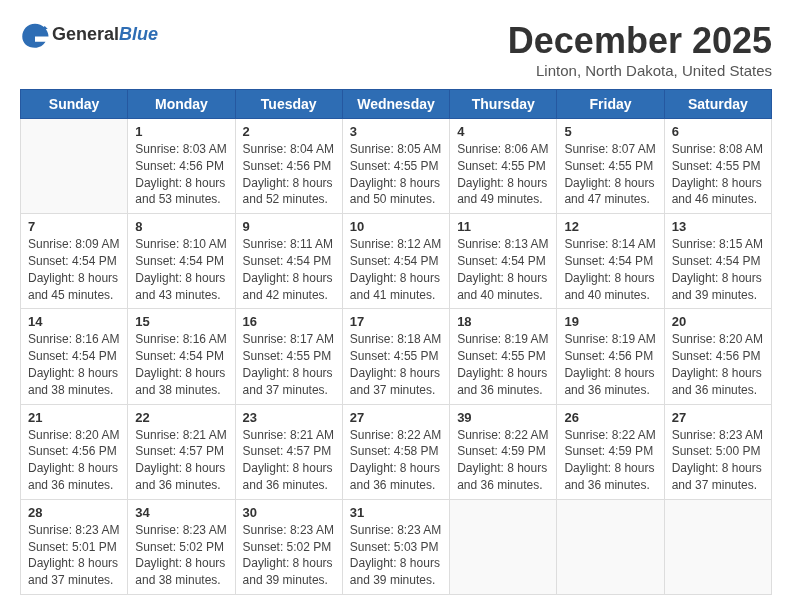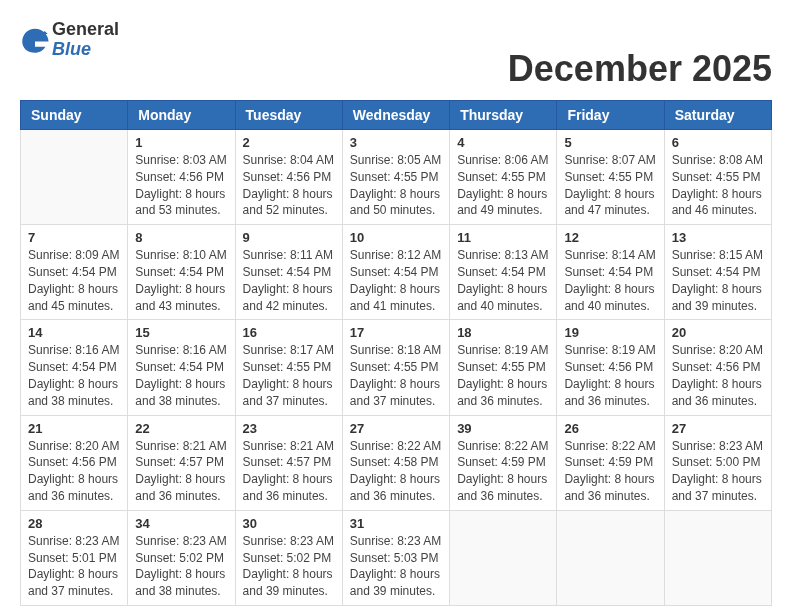--- a/index.html
+++ b/index.html
@@ -15,21 +15,20 @@
       justify-content: space-between;
       align-items: flex-start;
       margin-bottom: 10px;
     }
     .logo {
       display: flex;
       align-items: center;
     }
     .logo-text {
       display: flex;
-      flex-direction: column;
       line-height: 1.1;
     }
     .logo-general {
       font-size: 18px;
       font-weight: bold;
       color: #333;
     }
     .logo-blue {
       font-size: 18px;
       font-weight: bold;
@@ -41,35 +40,34 @@
       height: 30px;
       margin-right: 2px;
     }
     .title-section {
       text-align: right;
     }
     .month-title {
       font-size: 36px;
       font-weight: bold;
       color: #333;
-      margin-top: 28px;
     }
     .location {
       font-size: 15px;
       color: #555;
     }
     .calendar {
       width: 100%;
       border-collapse: collapse;
       border: 1px solid #ccc;
     }
     .calendar th {
       background-color: #2e6db4;
       color: #fff;
-      text-align: left;
+      text-align: center;
       padding: 6px 10px;
       font-size: 14px;
       border: 1px solid #2558a0;
     }
     .calendar td {
       vertical-align: top;
       padding: 5px 7px;
       border: 1px solid #ddd;
       width: calc(100% / 7);
       min-height: 80px;
@@ -105,20 +103,21 @@
       <path d="M20 5 C10 5, 3 13, 3 22 C3 31, 10 37, 20 37 C26 37, 31 34, 34 29 L20 29 L20 22 L38 22 C38 13, 30 5, 20 5Z" fill="#2e6db4"></path>
       <path d="M34 12 L38 8 L42 12" fill="#2e6db4" transform="translate(-5, 0)"></path>
     </svg>
     <div class="logo-text">
       <span class="logo-general">General</span>
       <span class="logo-blue">Blue</span>
     </div>
   </div>
   <div class="title-section">
     <div class="month-title">December 2025</div>
+    <div class="location">Linton, North Dakota, United States</div>
   </div>
 </div>
 
 <table class="calendar">
   <thead>
     <tr>
     <th>Sunday</th>
         <th>Monday</th>
         <th>Tuesday</th>
         <th>Wednesday</th>

